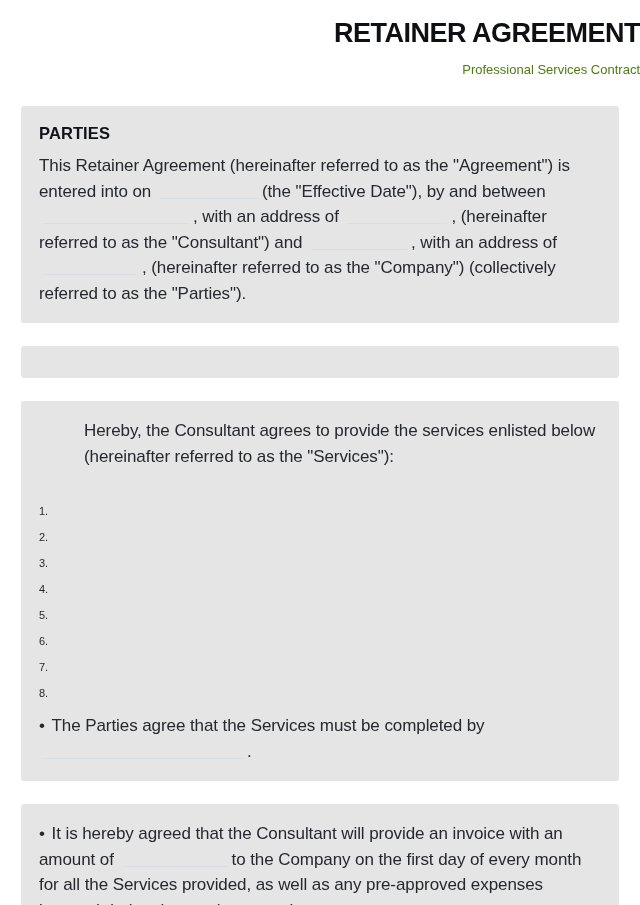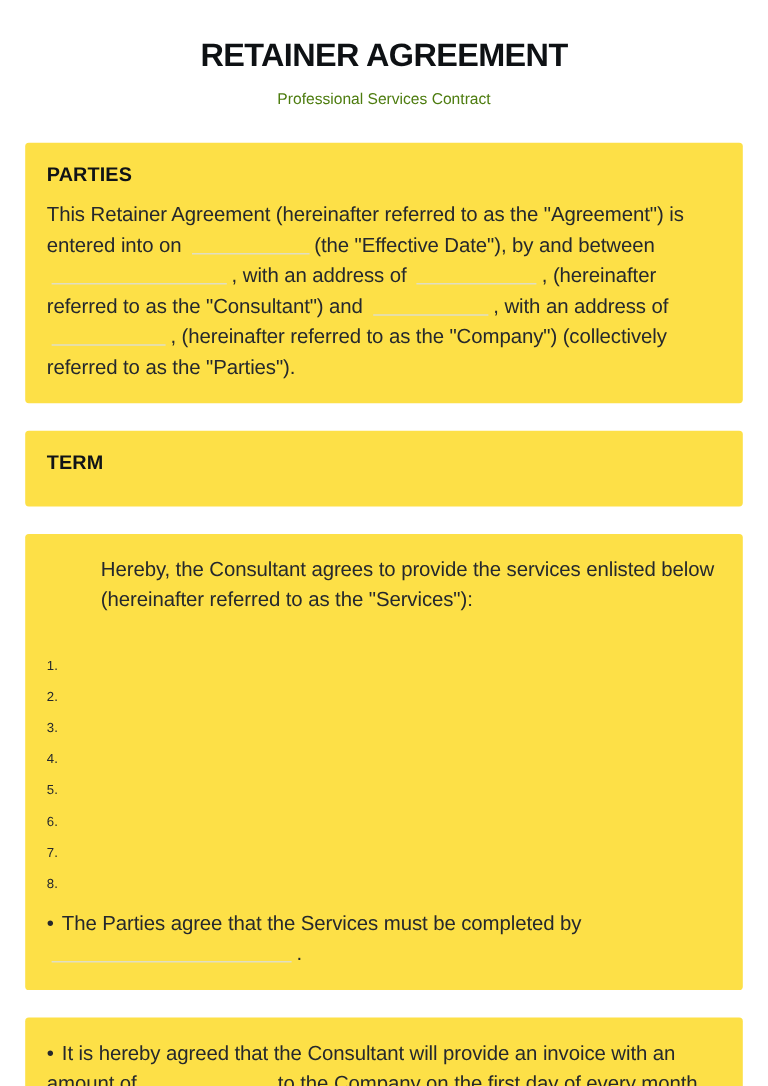--- a/index.html
+++ b/index.html
@@ -7,43 +7,43 @@
     padding: 0;
     background: #ffffff;
   }
   body {
     width: 640px;
     height: 905px;
     font-family: "Liberation Sans", "DejaVu Sans", sans-serif;
     overflow: hidden;
   }
   .doc-header {
-    text-align: center;
-    padding-top: 31px;
+    text-align: right;
+    padding-top: 18px;
   }
   .doc-title {
     margin: 0;
     font-size: 27px;
     line-height: 1.15;
     font-weight: 800;
     letter-spacing: -0.5px;
     color: #0e1114;
   }
   .doc-subtitle {
     margin: 13px 0 0;
     font-size: 13px;
     line-height: 1.2;
     color: #4d7c0f;
     font-weight: 400;
   }
   .doc-body {
     margin: 28px 21px 0;
   }
   .section {
-    background: #fde047;
+    background: #e5e5e5;
     border-radius: 3px;
     padding: 17px 17px 15px 18px;
     margin-bottom: 23px;
   }
   .sec-heading {
     margin: 0 0 10px;
     font-size: 16.5px;
     line-height: 1.25;
     font-weight: 800;
     letter-spacing: 0.1px;
@@ -85,21 +85,20 @@
   <h1 class="doc-title">RETAINER AGREEMENT</h1>
   <p class="doc-subtitle">Professional Services Contract</p>
 </header>
 
 <main class="doc-body">
     <section class="section">
       <h2 class="sec-heading">PARTIES</h2>
       <p class="para"><span class="seg">This Retainer Agreement (hereinafter referred to as the "Agreement") is entered into on</span> <span class="blank" style="width: 98px;"></span><span class="seg">(the "Effective Date"), by and between</span> <span class="blank" style="width: 146px;"></span><span class="seg">, with an address of</span> <span class="blank" style="width: 100px;"></span><span class="seg">, (hereinafter referred to as the "Consultant") and</span> <span class="blank" style="width: 96px;"></span><span class="seg">, with an address of</span> <span class="blank" style="width: 95px;"></span><span class="seg">, (hereinafter referred to as the "Company") (collectively referred to as the "Parties").</span> </p>
     </section>
     <section class="section">
-      <h2 class="sec-heading">TERM</h2>
     </section>
     <section class="section">
       <p class="para intro"><span class="seg">Hereby, the Consultant agrees to provide the services enlisted below (hereinafter referred to as the "Services"):</span> </p>
       <div class="svc-list">
         <div class="svc-row">
           <span class="svc-num">1.</span>
         </div>
         <div class="svc-row">
           <span class="svc-num">2.</span>
         </div>

